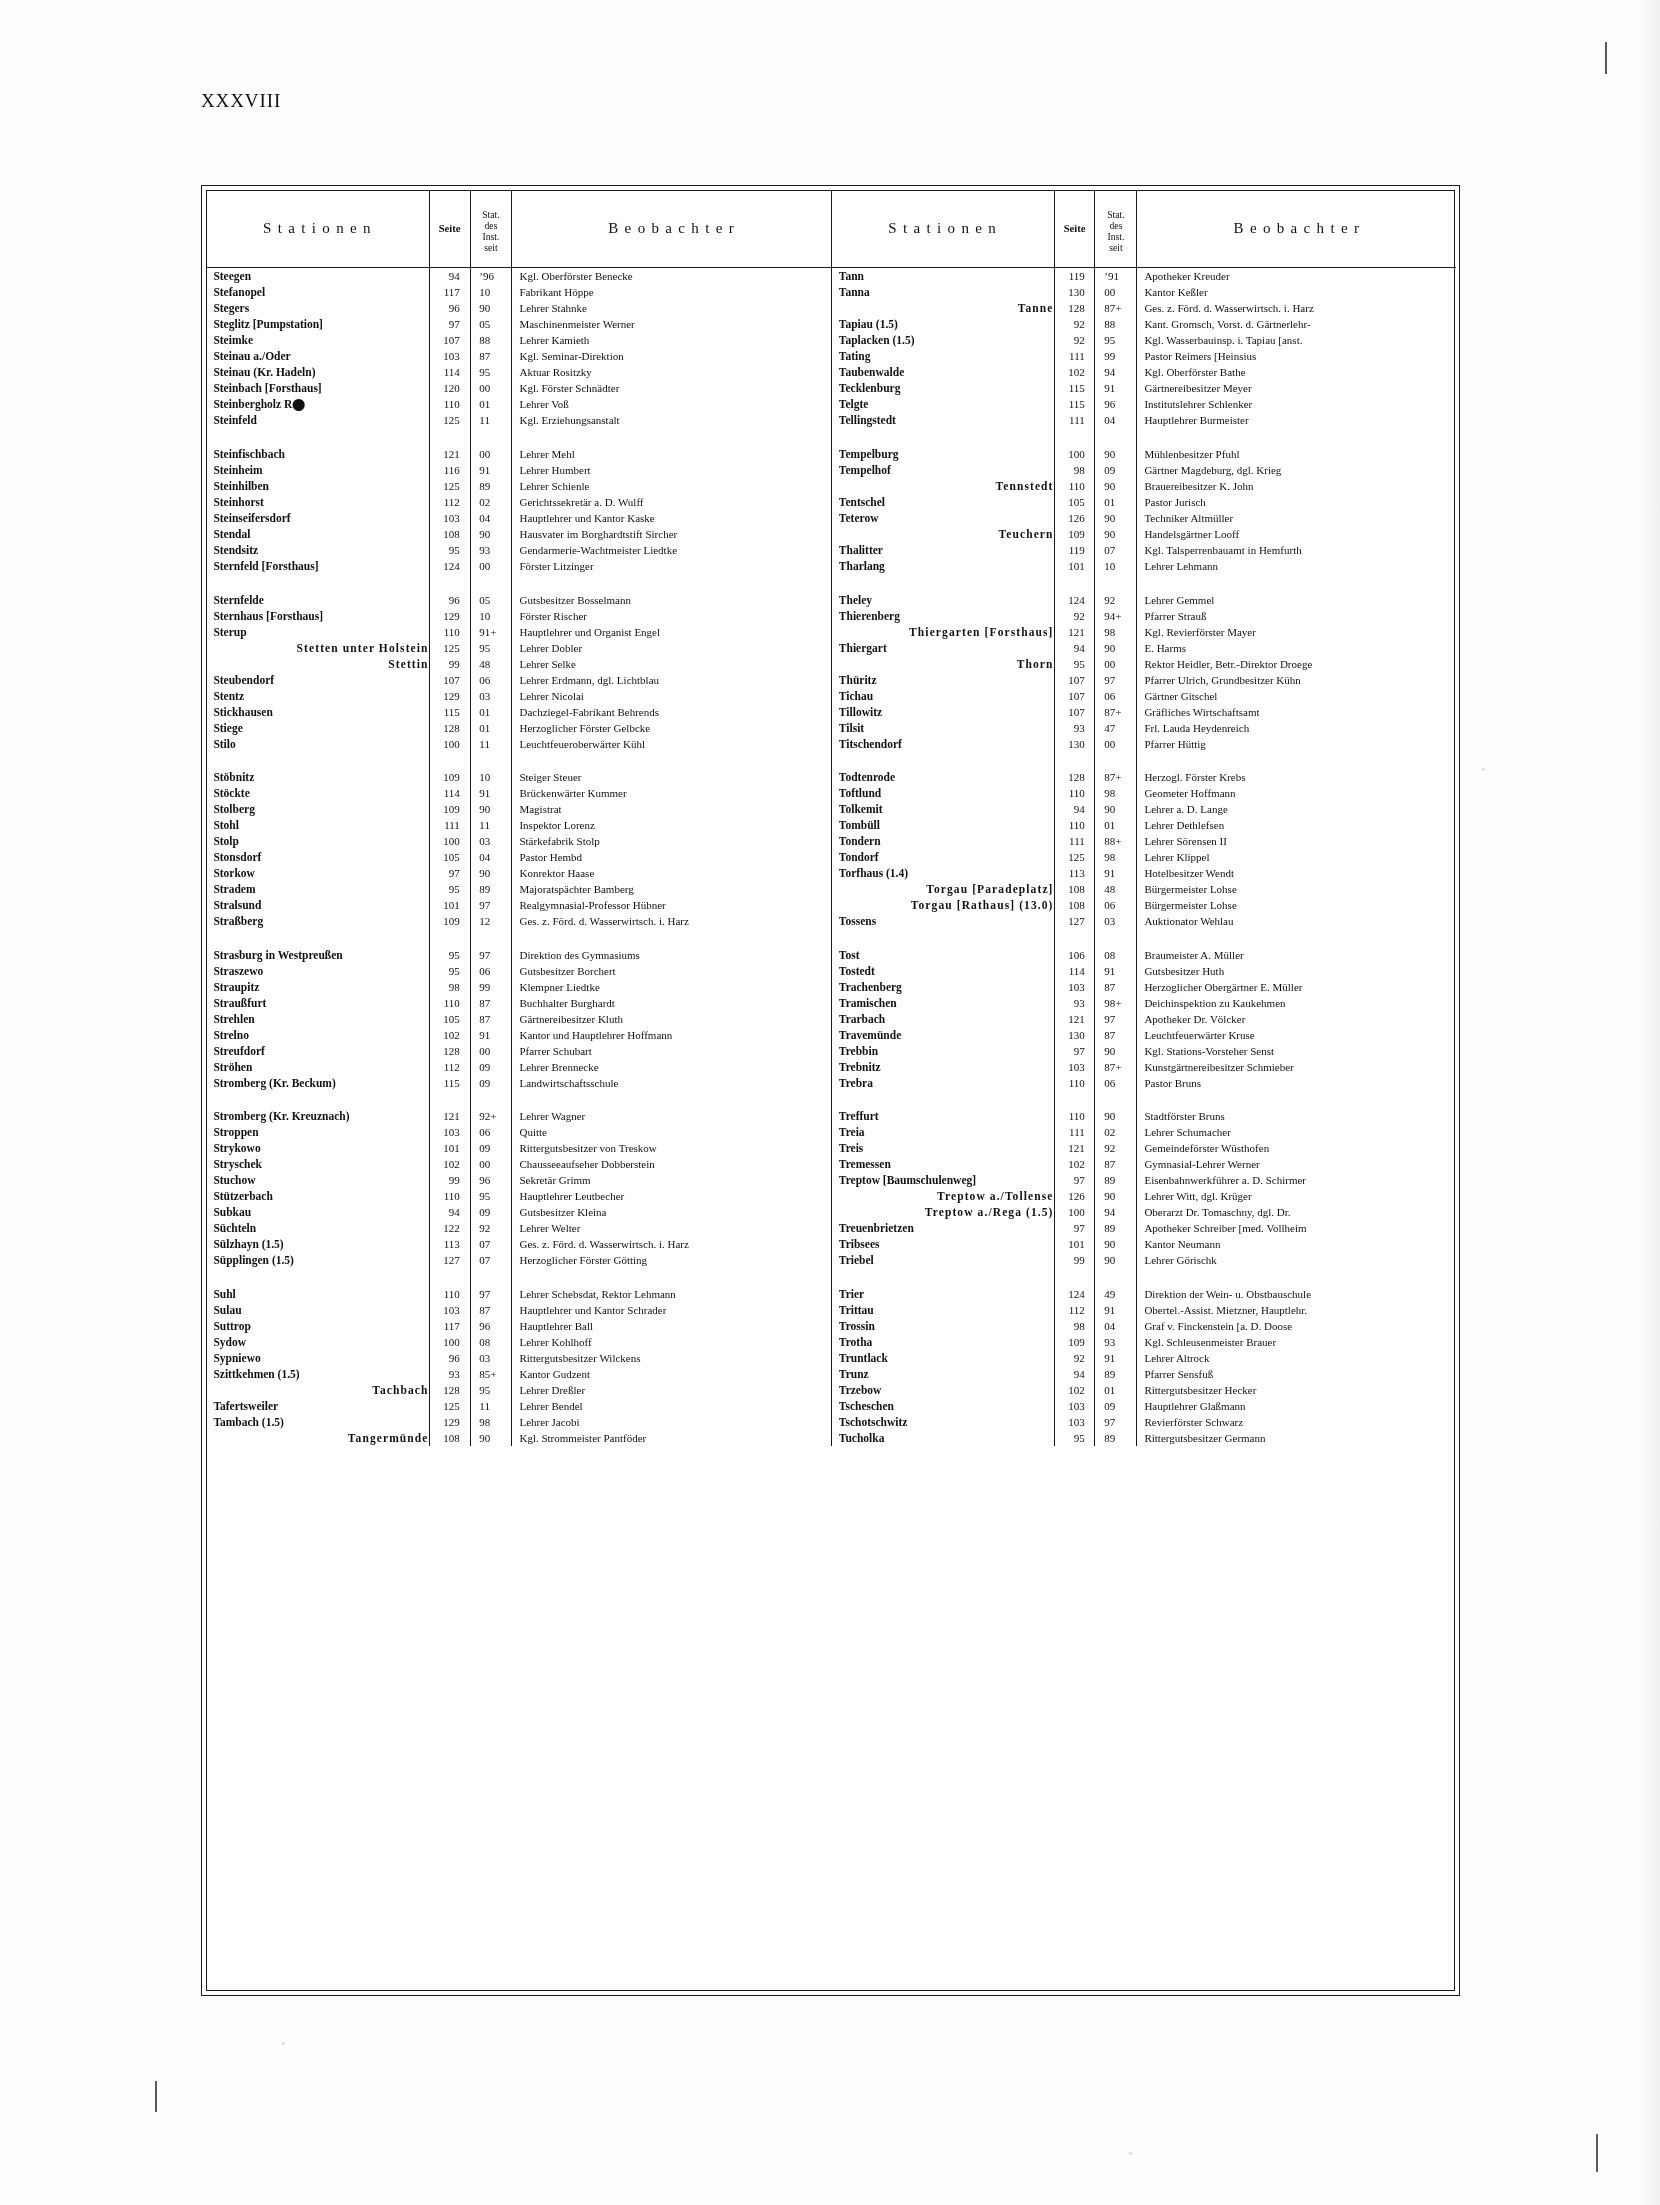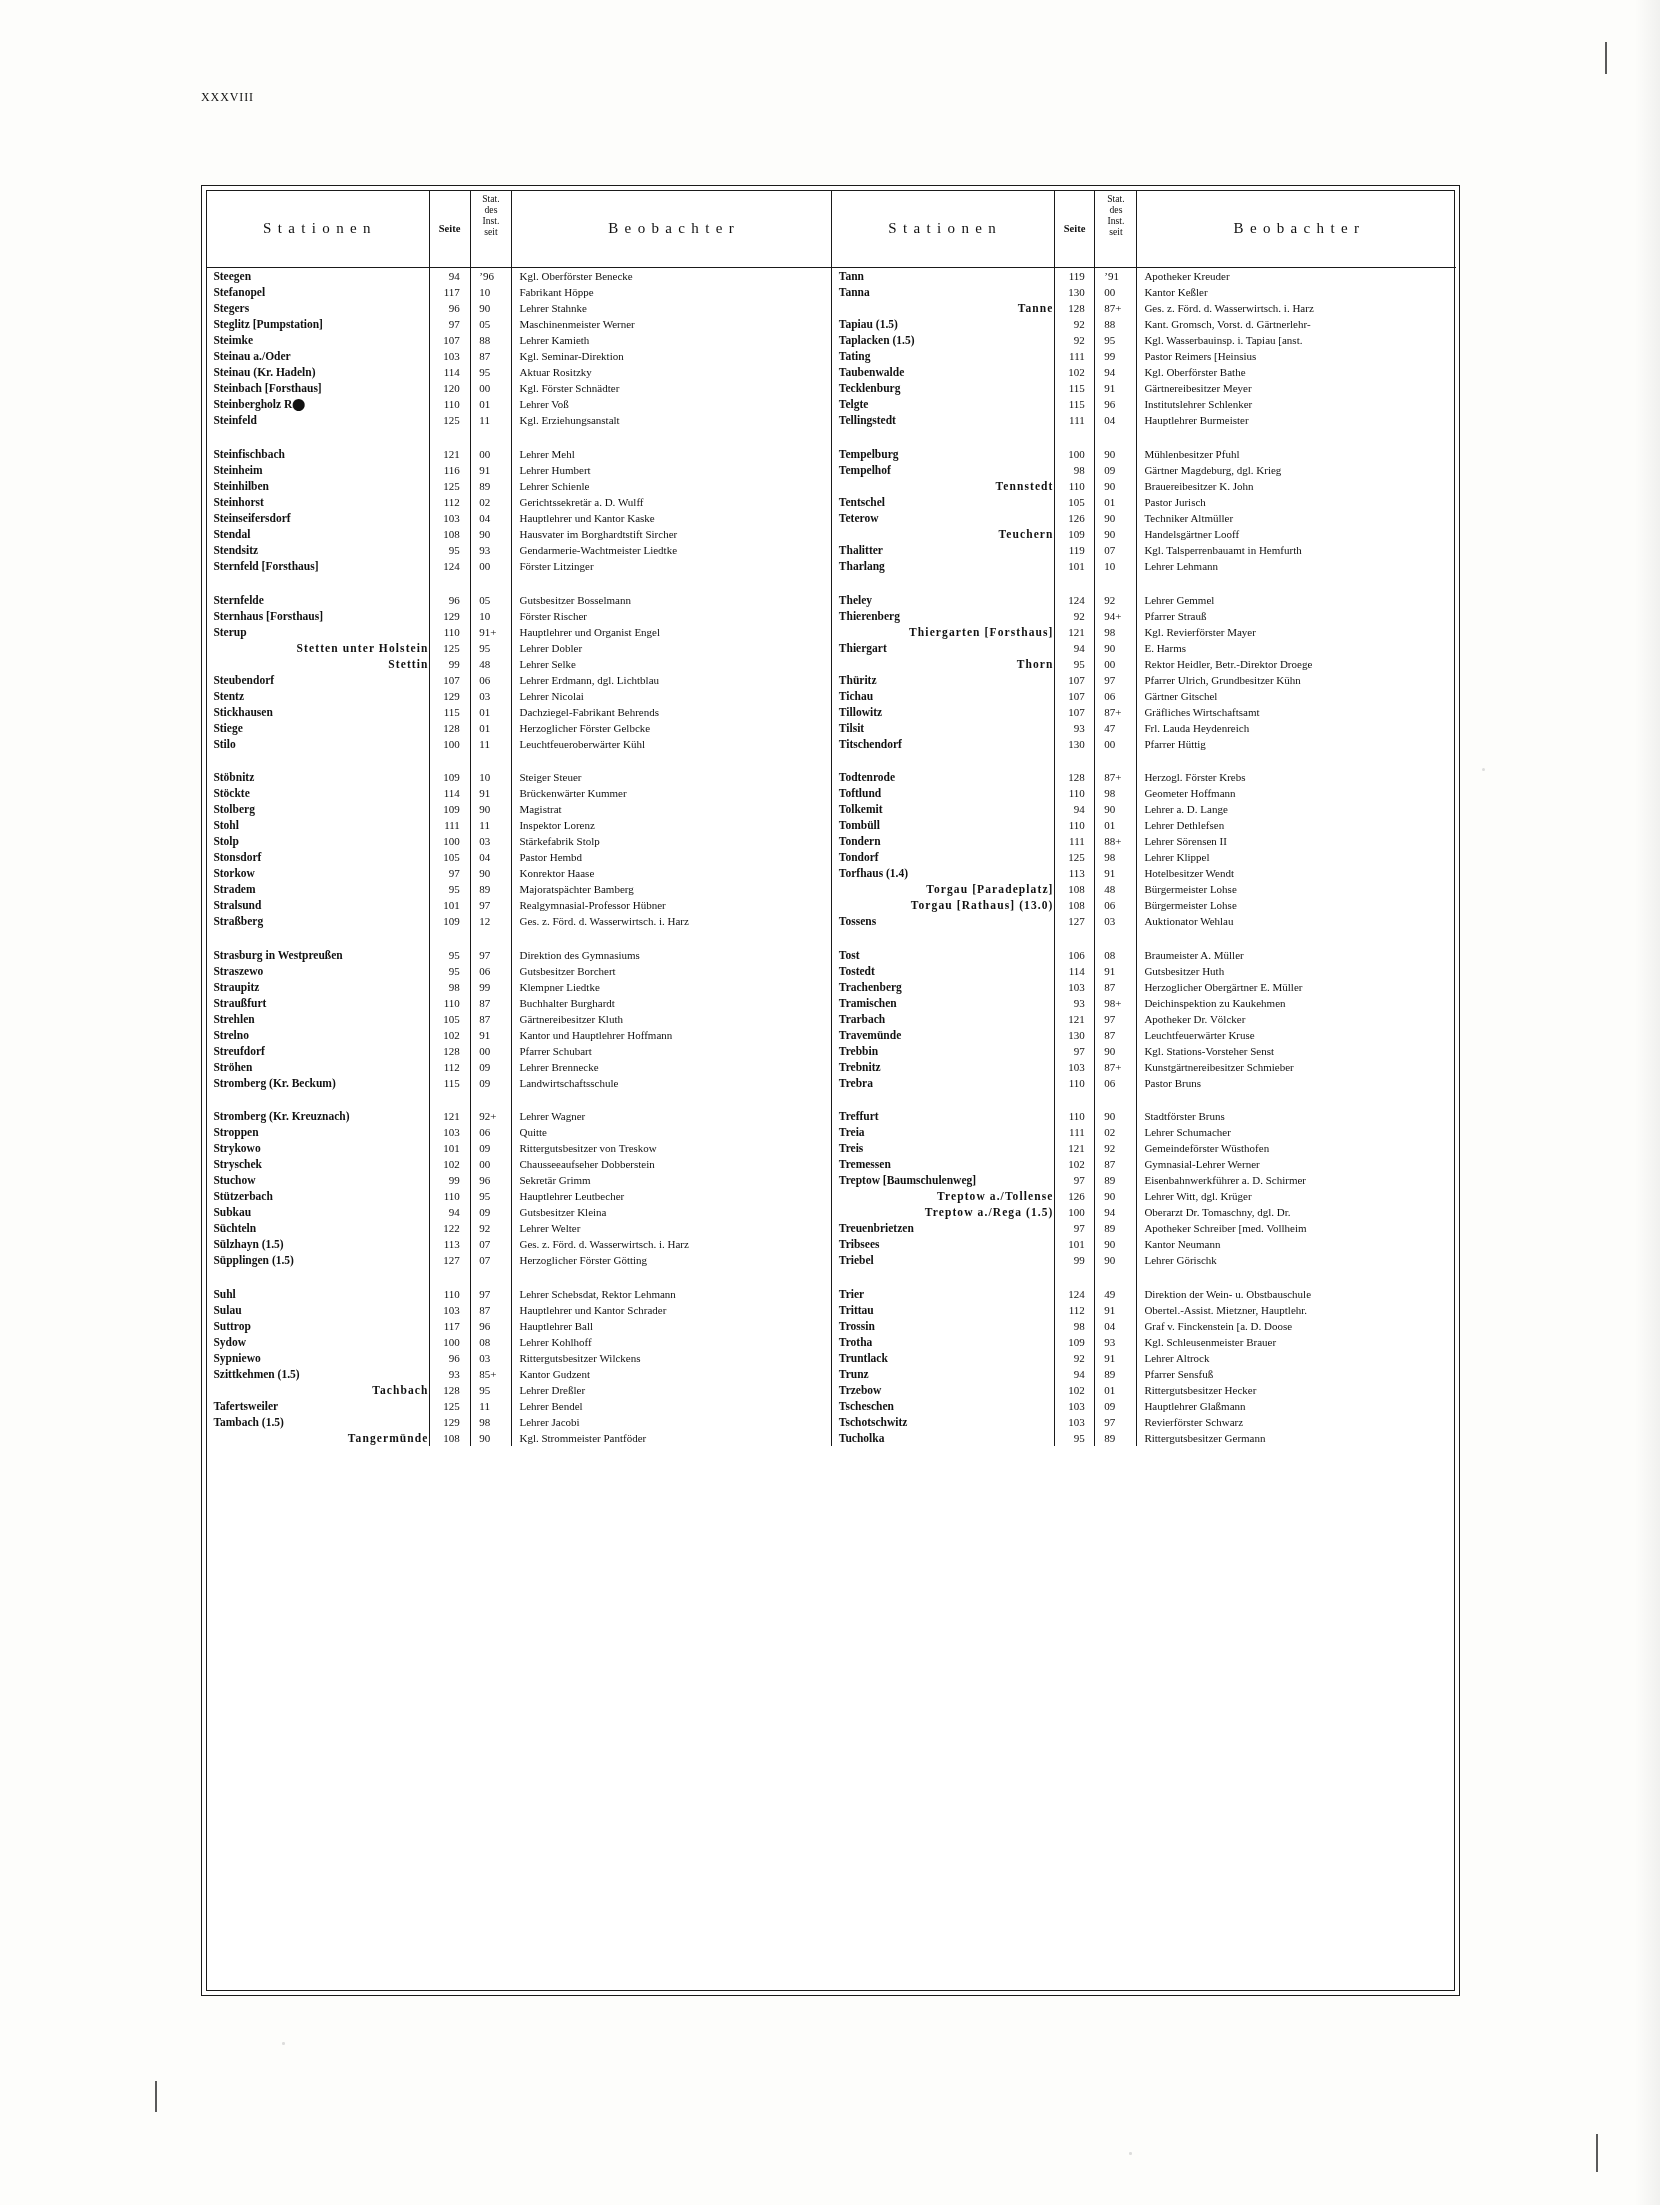--- a/index.html
+++ b/index.html
@@ -26,21 +26,21 @@
   .scan-edge-right {
     position: absolute;
     right: 0; top: 0;
     width: 26.5px; height: 2244px;
     background: linear-gradient(to right, rgba(0,0,0,0), rgba(0,0,0,0.05));
   }
   .folio {
     position: absolute;
     left: 201px;
     top: 90px;
-    font-size: 12px;
+    font-size: 19px;
     letter-spacing: 0.9px;
     font-family: "Liberation Serif", serif;
   }
   .running-head {
     position: absolute;
     left: 240px;
     top: 150px;
     font-size: 15px;
     font-weight: bold;
     letter-spacing: 0.2px;
@@ -91,21 +91,21 @@
     font-size: 15px;
     letter-spacing: 1.3px;
     font-weight: normal;
   }
   .hdr-box.small {
     font-size: 9.7px;
     letter-spacing: 0;
     font-weight: normal;
     line-height: 1.12;
     display: block;
-    padding-top: 4px;
+    padding-top: 20px;
     box-sizing: border-box;
   }
   .hdr-box.seite {
     font-size: 10.6px;
     letter-spacing: 0;
     font-weight: bold;
   }
   .vline-l { border-left: 0.4px solid #1a1a1a; }
   .vline-mid { border-left: 1.1px solid #1a1a1a; }
   tbody td {

